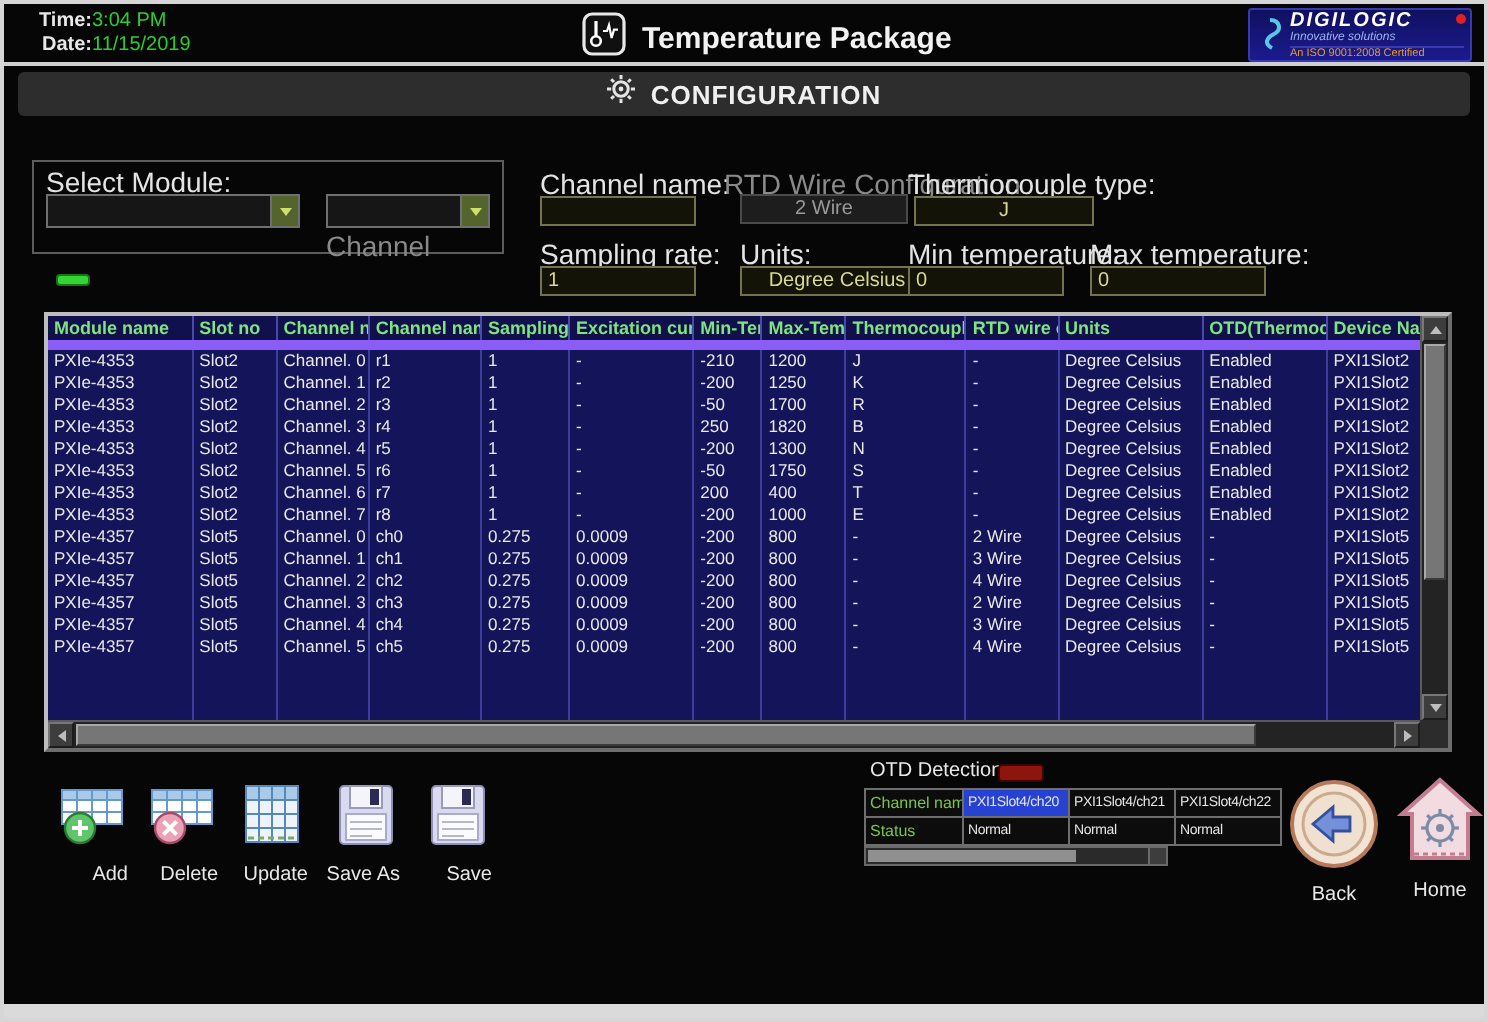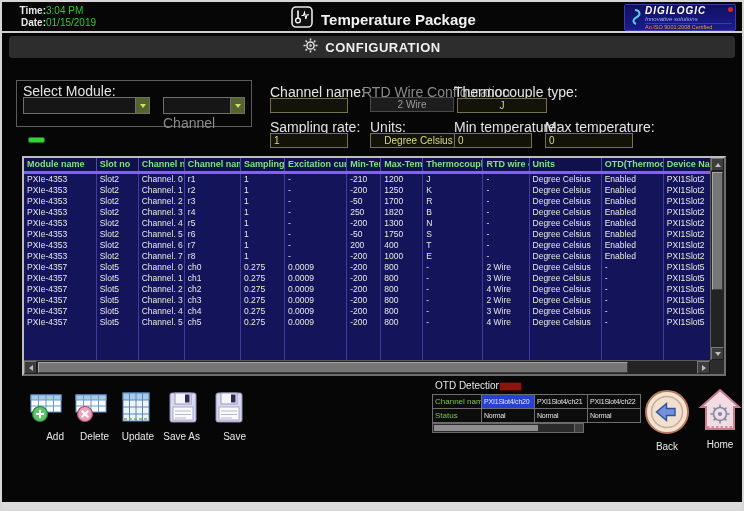--- a/index.html
+++ b/index.html
@@ -44,21 +44,21 @@
   .led{position:absolute;border-radius:2px;}
   .led.green{left:26px;top:135px;width:17px;height:6px;background:#35d435;border:1px solid #1c711c;}
   .otd-label{position:absolute;left:50px;top:130px;color:#e8e8e8;font-size:10px;}
 
   
   .grid-panel{position:absolute;left:20px;top:154px;width:704px;height:220px;background:#14145a;
     border:2px solid;border-color:#bdbdbd #6d6d6d #6d6d6d #bdbdbd;}
   .grid-clip{position:absolute;left:0;top:0;right:14px;bottom:14px;overflow:hidden;}
   table.grid{table-layout:fixed;width:688px;border-collapse:collapse;}
   table.grid th{color:#7fe37f;font-size:9px;font-weight:bold;text-align:left;height:14px;
-    border-right:1px solid #4a4aae;border-bottom:3px solid #8b5cf6;padding:0 3px;white-space:nowrap;overflow:hidden;background:#10104c;}
+    border-right:1px solid #4a4aae;border-bottom:5px solid #8b5cf6;padding:0 3px;white-space:nowrap;overflow:hidden;background:#10104c;}
   table.grid td{color:#e9e9e9;font-size:8.5px;height:11px;line-height:11px;border-right:1px solid #3d3d9e;
     padding:0 3px;white-space:nowrap;overflow:hidden;}
   .vscroll{position:absolute;top:0;right:0;bottom:14px;width:14px;background:#232323;border-left:1px solid #5a5a5a;}
   .hscroll{position:absolute;left:0;right:14px;bottom:0;height:14px;background:#232323;border-top:1px solid #5a5a5a;}
   .sb-btn{position:absolute;background:#3d3d3d;border:1px solid;border-color:#777 #1c1c1c #1c1c1c #777;
     display:flex;align-items:center;justify-content:center;}
   .sb-btn:after{content:"";border:3px solid transparent;}
   .sb-up{top:0;left:0;width:13px;height:13px;} .sb-up:after{border-bottom:4px solid #bdbdbd;margin-top:-3px;}
   .sb-dn{bottom:0;left:0;width:13px;height:13px;} .sb-dn:after{border-top:4px solid #bdbdbd;margin-bottom:-3px;}
   .sb-lf{left:0;top:0;width:13px;height:13px;} .sb-lf:after{border-right:4px solid #bdbdbd;margin-left:-3px;}
@@ -90,21 +90,21 @@
   #back-btn{left:640px;top:387px;width:50px;}
   #home-btn{left:695px;top:385px;width:46px;}
 </style>
 </head>
 <body>
 
 <div class="window">
 
   <div class="datetime">
     <div class="dt-row"><span class="lbl">Time:</span><span class="val">3:04 PM</span></div>
-    <div class="dt-row"><span class="lbl">Date:</span><span class="val">01/15/2019</span></div>
+    <div class="dt-row"><span class="lbl">Date:</span><span class="val">11/15/2019</span></div>
   </div>
 
   <div class="app-title">
     <span>
       <svg width="22" height="22" viewBox="0 0 22 22">
         <rect x="1" y="1" width="20" height="20" rx="4" fill="#101010" stroke="#e8e8e8" stroke-width="1.6"></rect>
         <line x1="7" y1="4.5" x2="7" y2="12" stroke="#fff" stroke-width="1.6"></line>
         <circle cx="7" cy="14.5" r="2.4" fill="none" stroke="#fff" stroke-width="1.3"></circle>
         <polyline points="10.5,9.5 12.5,9.5 13.5,6.5 14.8,13 16,8.8 18,8.8" fill="none" stroke="#fff" stroke-width="1.1"></polyline>
       </svg>

